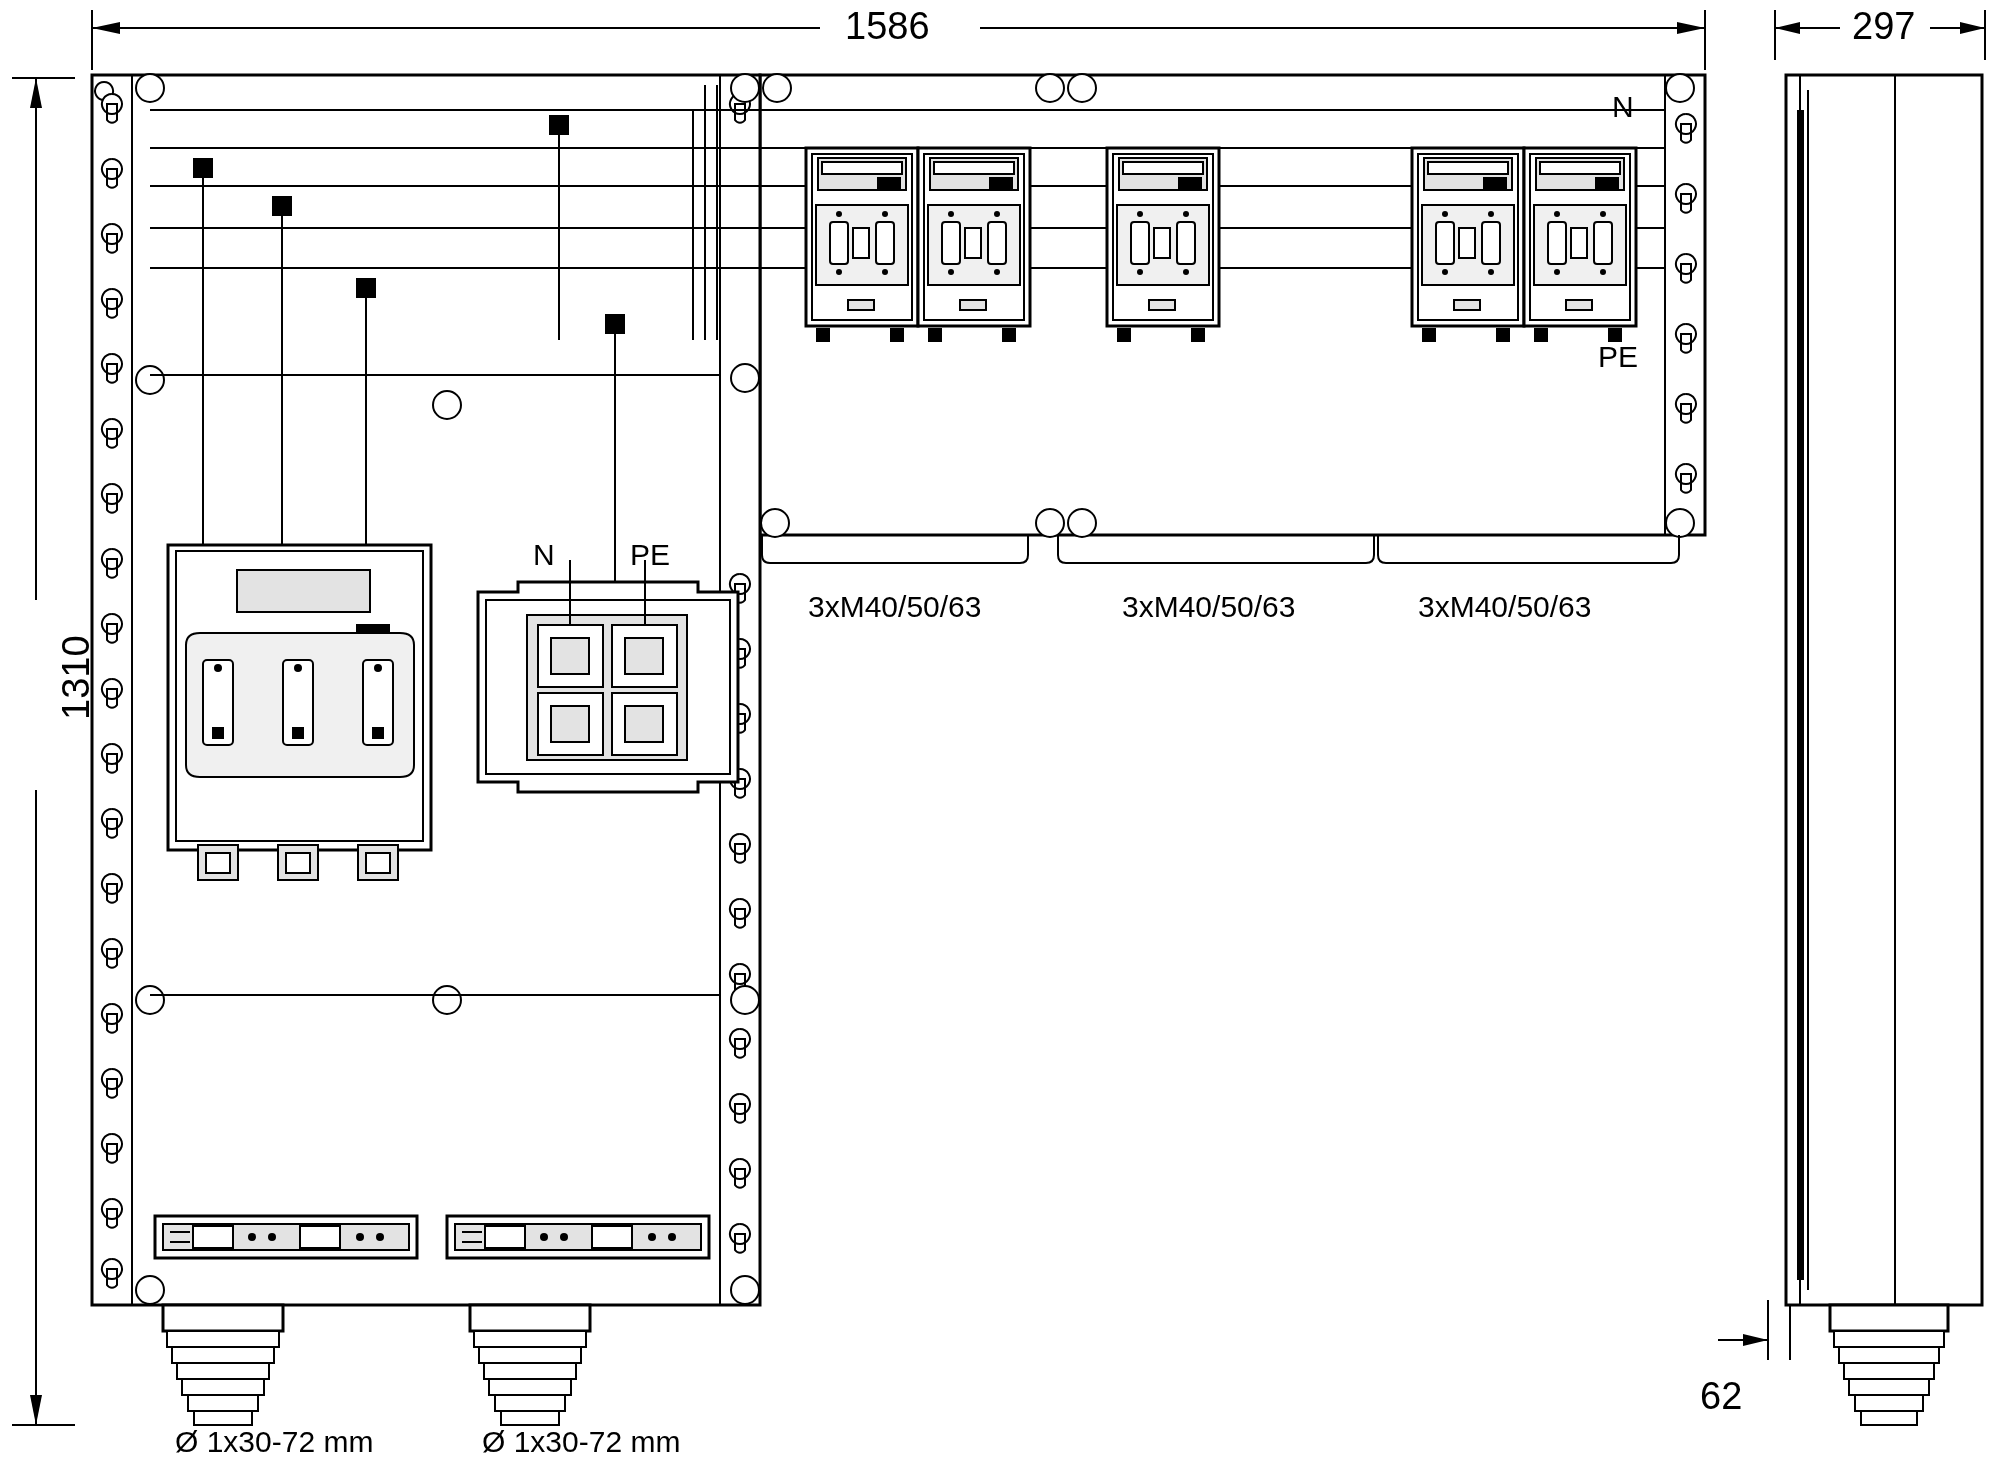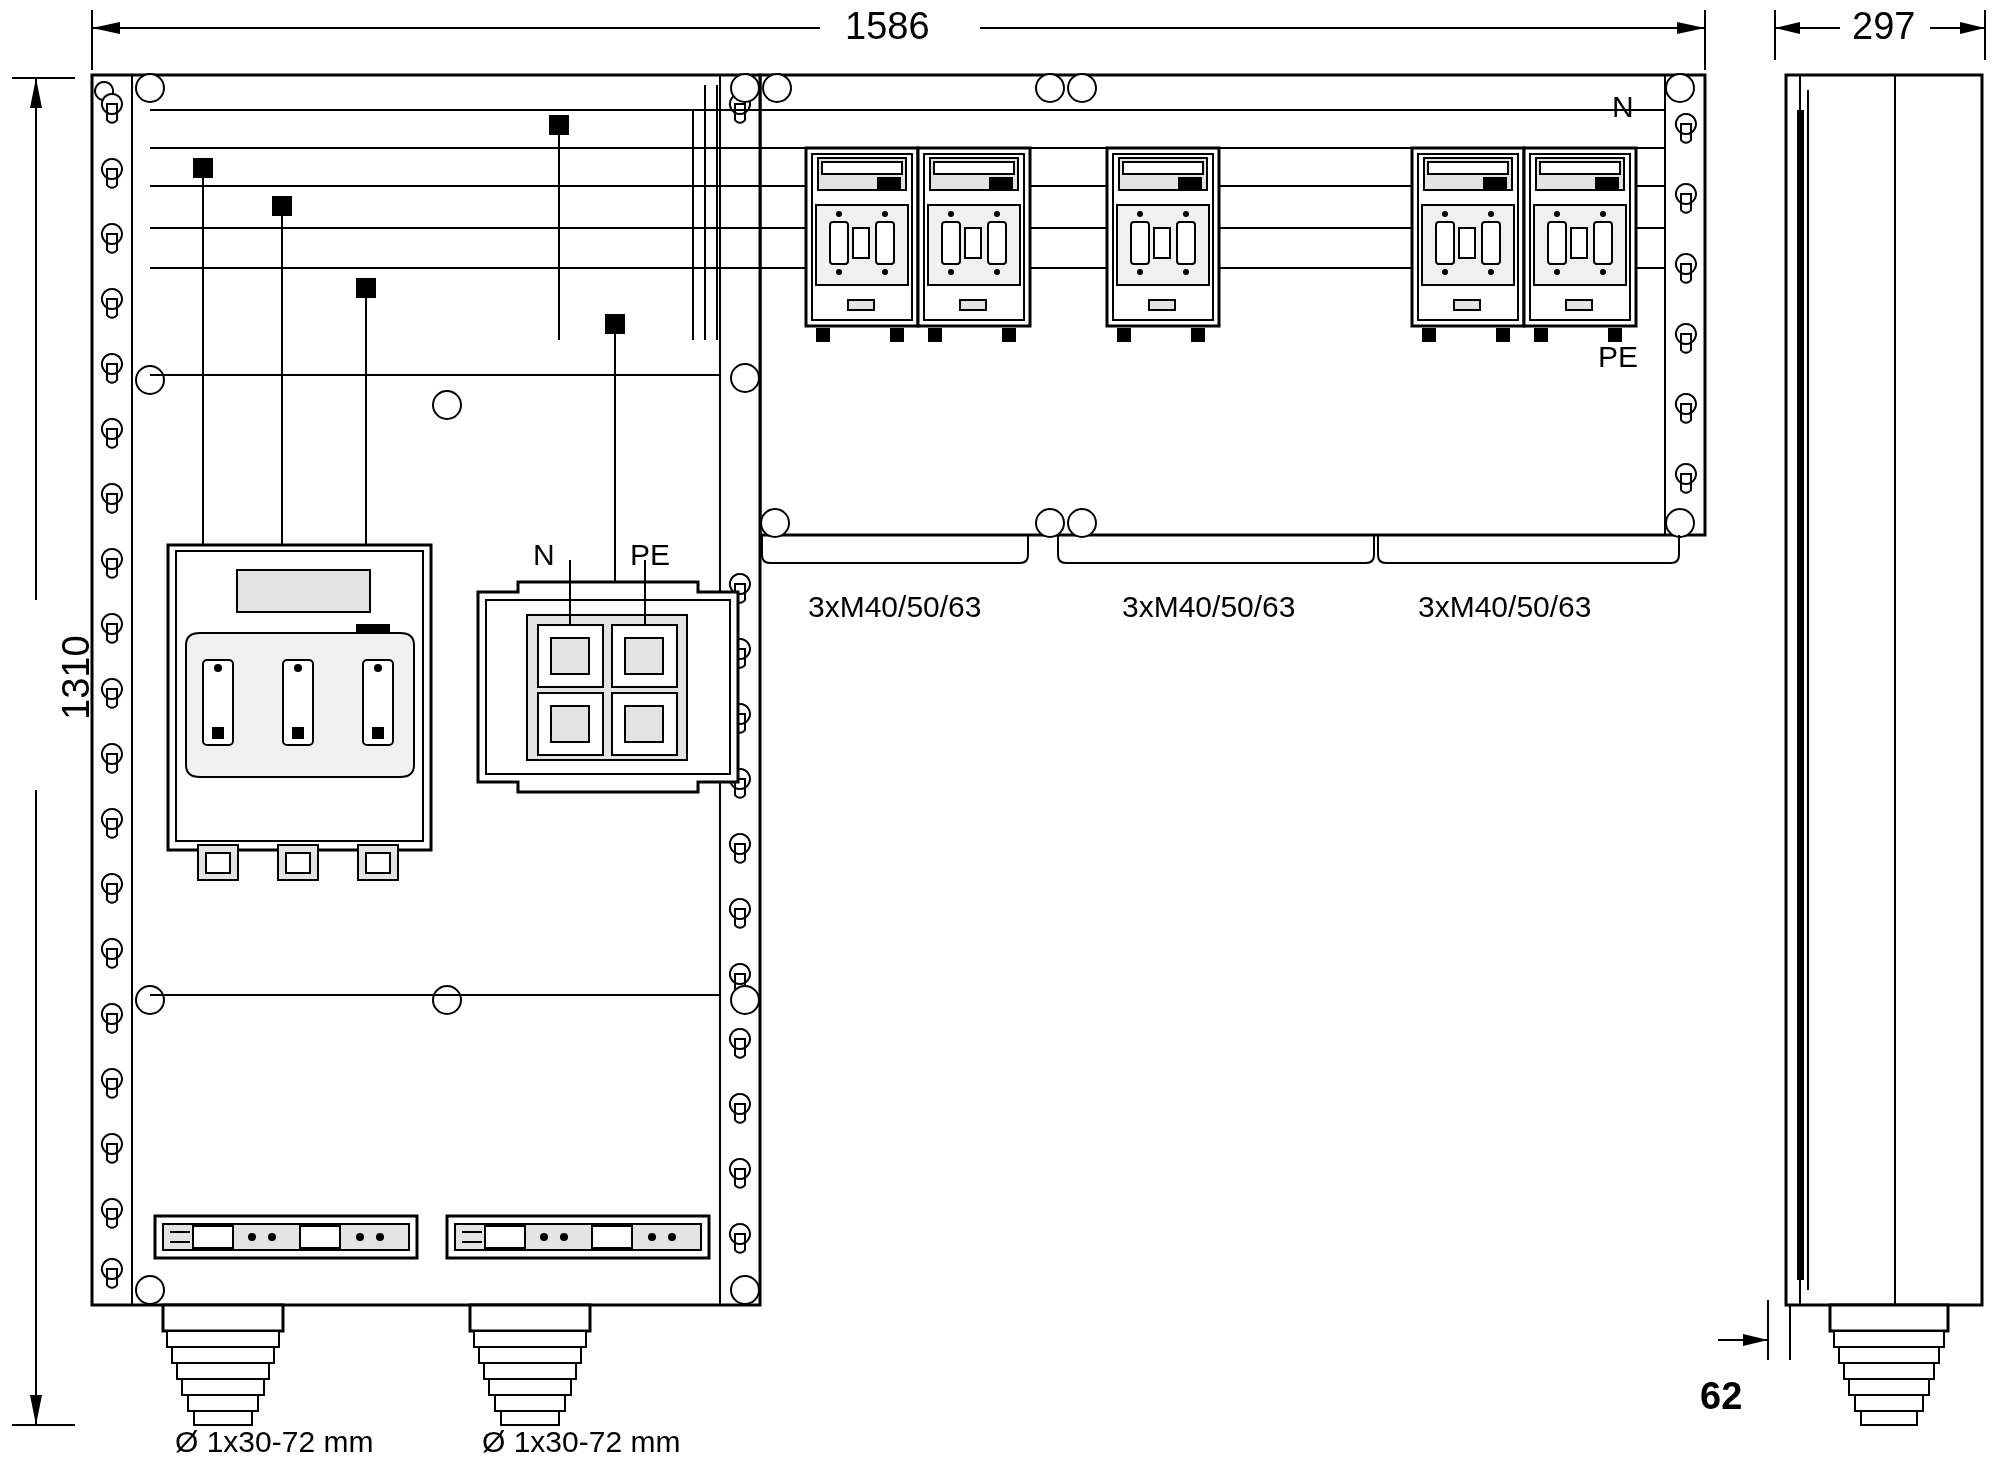--- a/index.html
+++ b/index.html
@@ -446,21 +446,21 @@
     </g>
 
   </svg>
 
   <div class="lbl" style="left:845px;top:5px;font-size:38px;">1586</div>
 
   <div class="lbl dim-v" style="left:55px;top:720px;font-size:38px;transform:rotate(-90deg);">1310</div>
 
   <div class="lbl" style="left:1852px;top:5px;font-size:38px;">297</div>
 
-  <div class="lbl" style="left:1700px;top:1375px;font-size:38px;font-weight:bold;">62</div>
+  <div class="lbl" style="left:1700px;top:1375px;font-size:38px;">62</div>
 
   <div class="lbl" style="left:1612px;top:90px;font-size:30px;">N</div>
   <div class="lbl" style="left:1598px;top:340px;font-size:30px;">PE</div>
 
   <div class="lbl" style="left:533px;top:538px;font-size:30px;">N</div>
   <div class="lbl" style="left:630px;top:538px;font-size:30px;">PE</div>
 
   <div class="lbl" style="left:808px;top:590px;font-size:30px;">3xM40/50/63</div>
   <div class="lbl" style="left:1122px;top:590px;font-size:30px;">3xM40/50/63</div>
   <div class="lbl" style="left:1418px;top:590px;font-size:30px;">3xM40/50/63</div>

